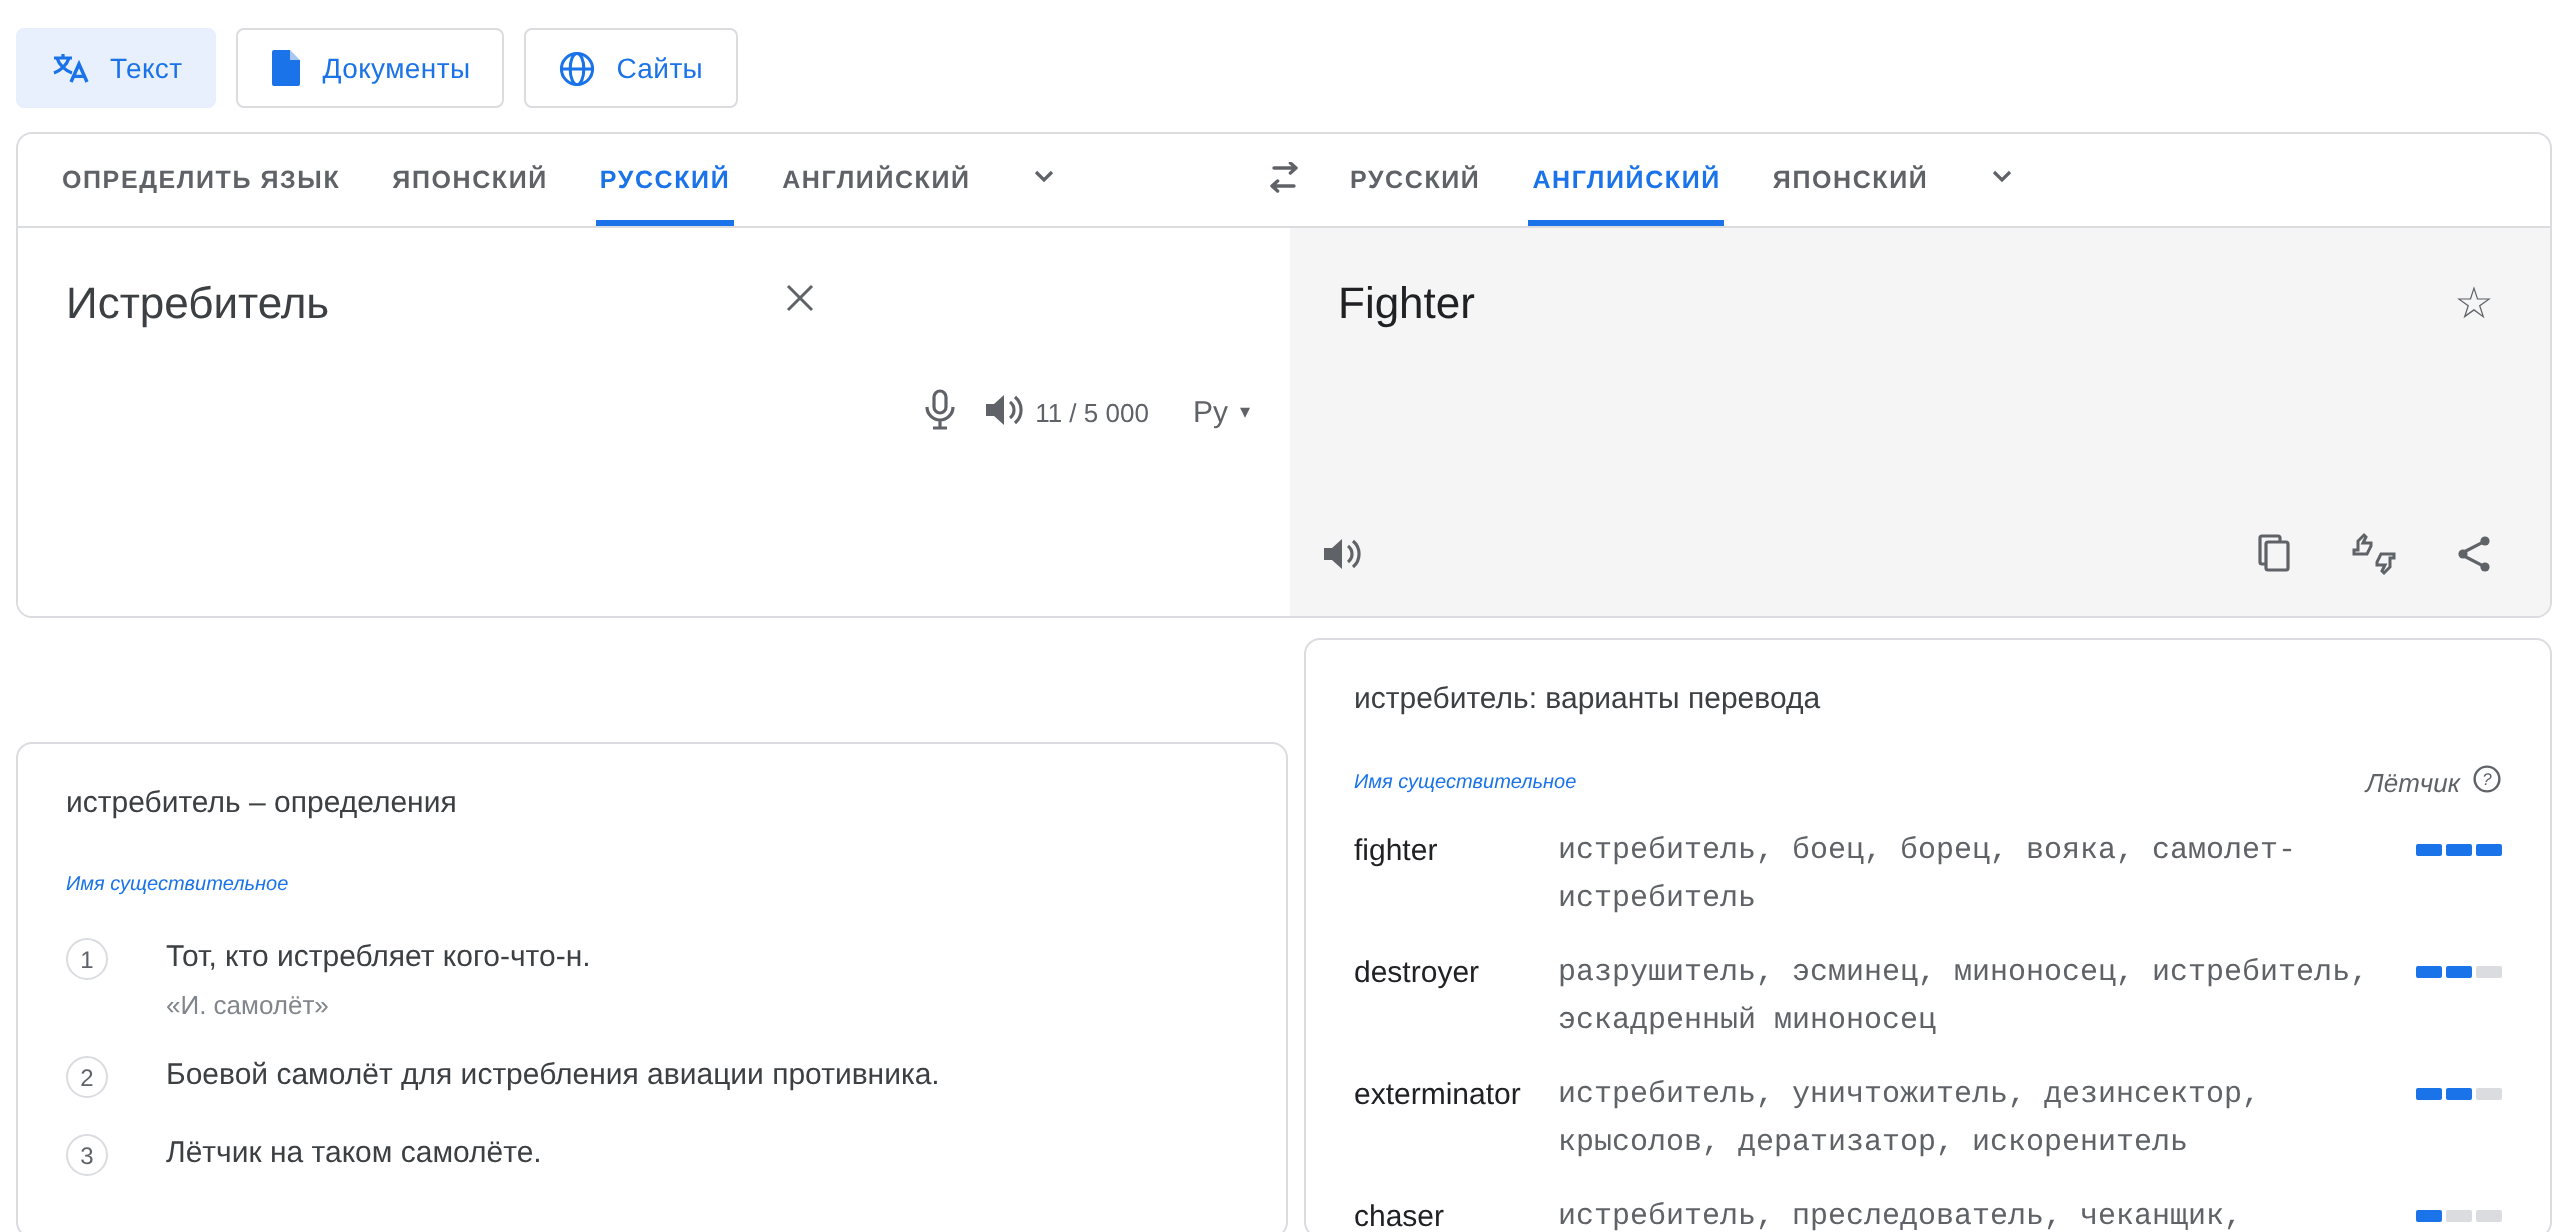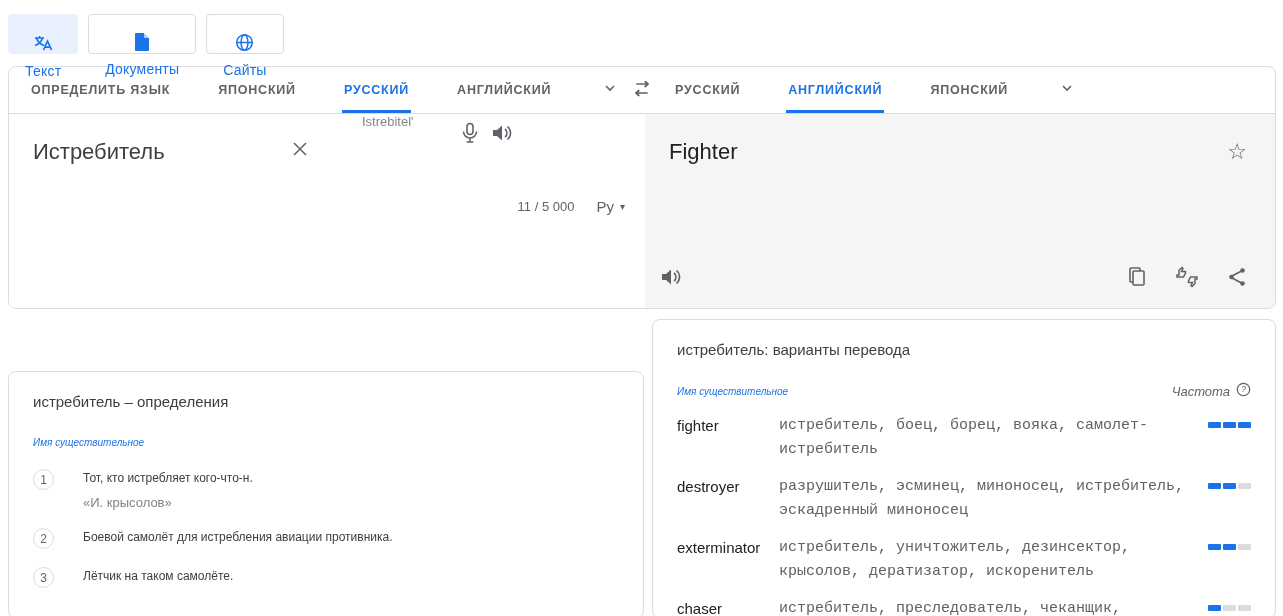--- a/index.html
+++ b/index.html
@@ -16,35 +16,35 @@
   body{
     width:1283px;height:616px;overflow:hidden;background:#fff;
     font-family:"Liberation Sans","DejaVu Sans",sans-serif;
     color:var(--text-primary);
   }
   .page{width:1283px;height:616px;position:relative;}
 
   
   .nav{display:flex;gap:10px;padding:14px 0 0 8px;align-items:center;}
   .nav-btn{
-    display:inline-flex;align-items:center;gap:10px;height:40px;padding:18px 16px;
+    display:inline-flex;align-items:center;gap:10px;height:40px;padding:2px 16px;
     border:1px solid var(--border);border-radius:4px;background:#fff;
     color:var(--accent);font-size:14px;font-weight:500;cursor:pointer;
-    font-family:inherit;letter-spacing:.2px;flex-direction:column;
+    font-family:inherit;letter-spacing:.2px;
   }
   .nav-btn.active{background:#e8f0fe;border-color:#e8f0fe;}
   .nav-btn svg{display:block;}
 
   
   .tcard{
     margin:12px 7px 0 8px;width:1268px;border:1px solid var(--border);
     border-radius:8px;overflow:hidden;background:#fff;
   }
   .lang-bar{display:flex;height:47px;border-bottom:1px solid var(--border);position:relative;align-items:stretch;}
-  .lang-group{display:flex;align-items:stretch;gap:44px;}
+  .lang-group{display:flex;align-items:stretch;gap:22px;}
   .lang-left{flex:1;padding-left:20px;}
   .lang-right{flex:1;padding-left:42px;}
   .lang-tab{
     display:flex;align-items:center;padding:0 2px;cursor:pointer;
     font-size:12.5px;font-weight:700;letter-spacing:.8px;color:var(--text-secondary);
     border-bottom:3px solid transparent;border-top:3px solid transparent;white-space:nowrap;
   }
   .lang-tab.active{color:var(--accent);border-bottom-color:var(--accent);}
   .lang-caret{display:flex;align-items:center;padding:0 6px;cursor:pointer;}
   .swap-btn{
@@ -60,21 +60,21 @@
   .big-text{font-size:22px;color:var(--text-primary);line-height:28px;}
   .target-pane .big-text{color:#202124;}
   .icon-btn{
     border:none;background:transparent;cursor:pointer;display:flex;align-items:center;justify-content:center;
     width:32px;height:32px;color:var(--text-secondary);
   }
   .close-btn{margin-top:-4px;}
   .star-btn{font-size:22px;line-height:22px;margin-top:-2px;color:var(--text-secondary);}
 
   .translit{padding:0 24px 6px;font-size:13px;color:var(--text-muted);}
-  .toolbar{display:flex;padding:4px 20px 14px 16px;}
+  .toolbar{display:flex;align-items:center;padding:4px 20px 14px 16px;}
   .toolbar .spacer{margin-left:auto;display:flex;align-items:center;gap:22px;}
   .counter{font-size:13px;color:var(--text-secondary);}
   .ime-btn{
     border:none;background:transparent;cursor:pointer;color:var(--text-secondary);
     font-size:15px;display:flex;align-items:center;gap:6px;font-family:inherit;
   }
   .ime-caret{font-size:10px;color:var(--text-secondary);}
   .target-toolbar{display:flex;align-items:center;padding:4px 22px 14px 10px;}
   .target-toolbar .spacer{margin-left:auto;display:flex;align-items:center;gap:18px;}
 
@@ -87,21 +87,21 @@
   .pos-label{font-size:10px;font-weight:500;color:var(--accent);font-style:italic;}
   .def-card .pos-label{margin-top:27px;}
 
   .def-list{margin-top:20px;display:flex;flex-direction:column;gap:17px;}
   .def-item{display:flex;align-items:flex-start;}
   .def-num{
     width:21px;height:21px;border:1px solid var(--border);border-radius:50%;flex:0 0 auto;
     display:flex;align-items:center;justify-content:center;font-size:12px;color:var(--text-secondary);margin-top:1px;
   }
   .def-body{margin-left:29px;}
-  .def-text{font-size:12px;color:var(--text-primary);line-height:21px;}
+  .def-text{font-size:15px;color:var(--text-primary);line-height:21px;}
   .def-note{font-size:13px;color:var(--text-muted);margin-top:6px;}
   .def-note:empty{display:none;margin:0;}
 
   .trans-head{display:flex;align-items:center;justify-content:space-between;margin-top:24px;}
   .freq-label{display:flex;align-items:center;gap:6px;font-size:13px;font-style:italic;color:var(--text-secondary);}
   .trans-rows{margin-top:14px;display:flex;flex-direction:column;gap:13px;}
   .trans-row{display:grid;grid-template-columns:102px 1fr auto;align-items:start;}
   .trans-word{font-size:15px;color:#202124;line-height:24px;cursor:pointer;}
   .trans-meanings{font-size:15px;color:var(--text-secondary);line-height:24px;padding-right:18px;cursor:pointer;font-family:Liberation Mono, monospace;}
   .freq{display:flex;gap:2px;margin-top:8px;}
@@ -188,21 +188,20 @@
         <div class="pane-top">
           <div class="big-text">Истребитель</div>
           <button class="icon-btn close-btn">
             <span>
               <svg width="18" height="18" viewBox="0 0 18 18" fill="none" stroke="#5f6368" stroke-width="1.5">
                   <path d="M3 3 L15 15 M15 3 L3 15"></path>
                 </svg>
             </span>
           </button>
         </div>
-        <div class="translit">Istrebitel'</div>
         <div class="toolbar">
           <button class="icon-btn">
             <span>
               <svg width="20" height="22" viewBox="0 0 20 22" fill="none" stroke="#5f6368" stroke-width="1.6">
                 <rect x="7" y="1.5" width="6" height="11" rx="3"></rect>
                 <path d="M3.5 9.5 a6.5 6.5 0 0 0 13 0 M10 16 v4 M6.5 20 h7"></path>
               </svg>
             </span>
           </button>
           <button class="icon-btn">
@@ -276,21 +275,21 @@
   <div class="bottom">
 
     <div class="card def-card">
       <div class="card-title">истребитель – определения</div>
       <div class="pos-label">Имя существительное</div>
       <div class="def-list">
         <div class="def-item">
           <span class="def-num">1</span>
           <div class="def-body">
             <div class="def-text">Тот, кто истребляет кого-что-н.</div>
-            <div class="def-note">«И. крысолов»</div>
+            <div class="def-note">«И. самолёт»</div>
           </div>
         </div>
         <div class="def-item">
           <span class="def-num">2</span>
           <div class="def-body">
             <div class="def-text">Боевой самолёт для истребления авиации противника.</div>
 
           </div>
         </div>
         <div class="def-item">
@@ -301,21 +300,21 @@
           </div>
         </div>
       </div>
     </div>
 
     <div class="card trans-card">
       <div class="card-title">истребитель: варианты перевода</div>
       <div class="trans-head">
         <div class="pos-label">Имя существительное</div>
         <div class="freq-label">
-          <span>Частота</span>
+          <span>Лётчик</span>
           <span>
             <svg width="15" height="15" viewBox="0 0 16 16" fill="none" stroke="#5f6368" stroke-width="1.3">
               <circle cx="8" cy="8" r="6.6"></circle>
               <text x="8" y="11" text-anchor="middle" font-size="9" fill="#5f6368" stroke="none" font-family="Liberation Sans, sans-serif">?</text>
             </svg>
           </span>
         </div>
       </div>
       <div class="trans-rows">
         <div class="trans-row">

